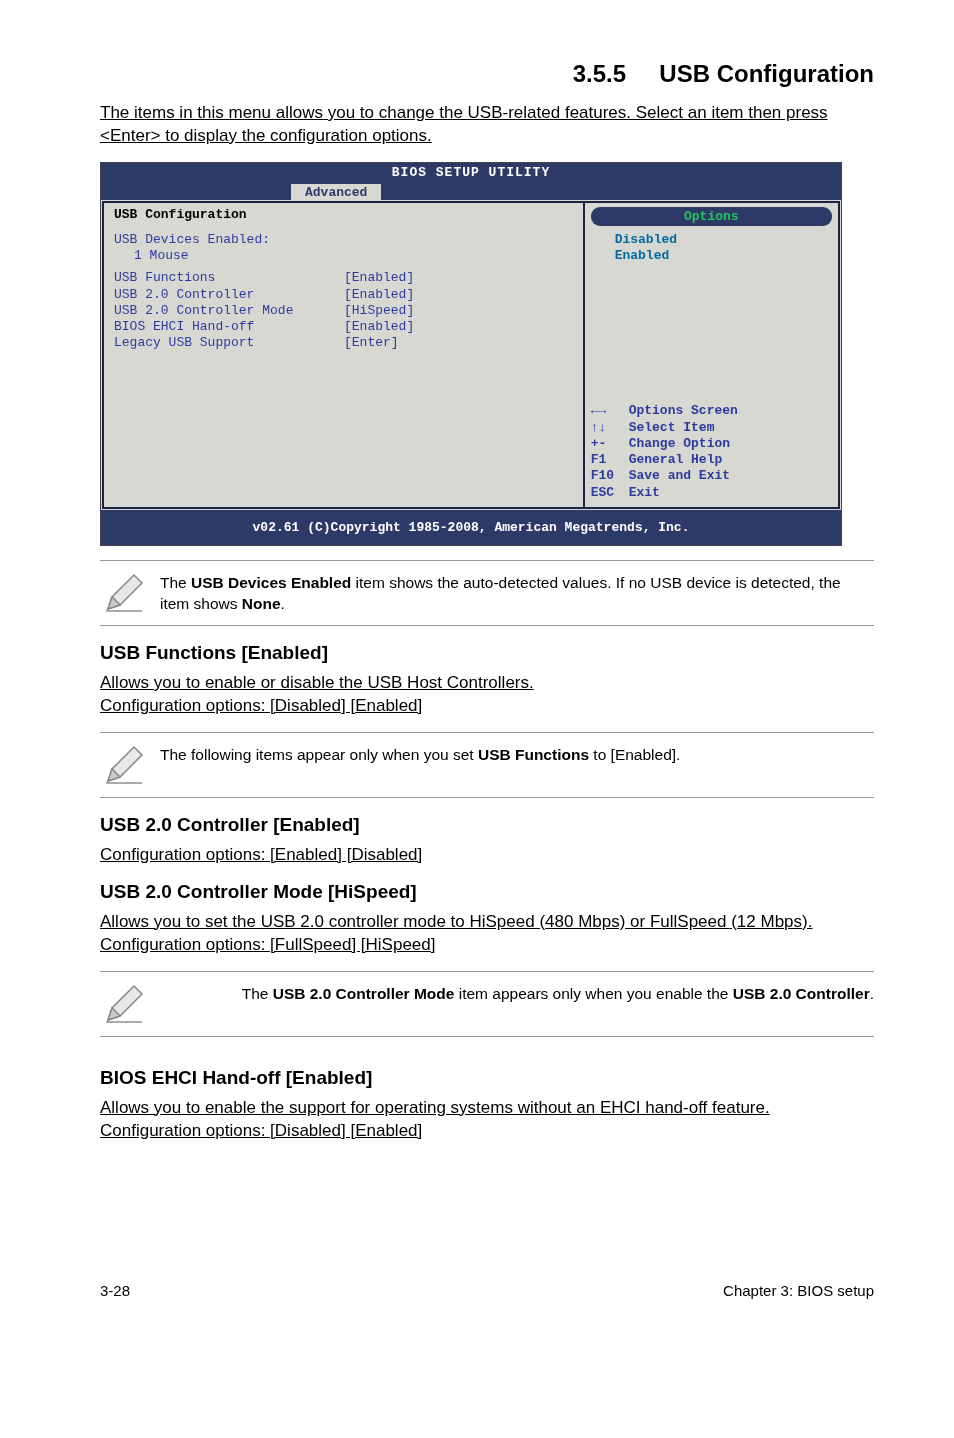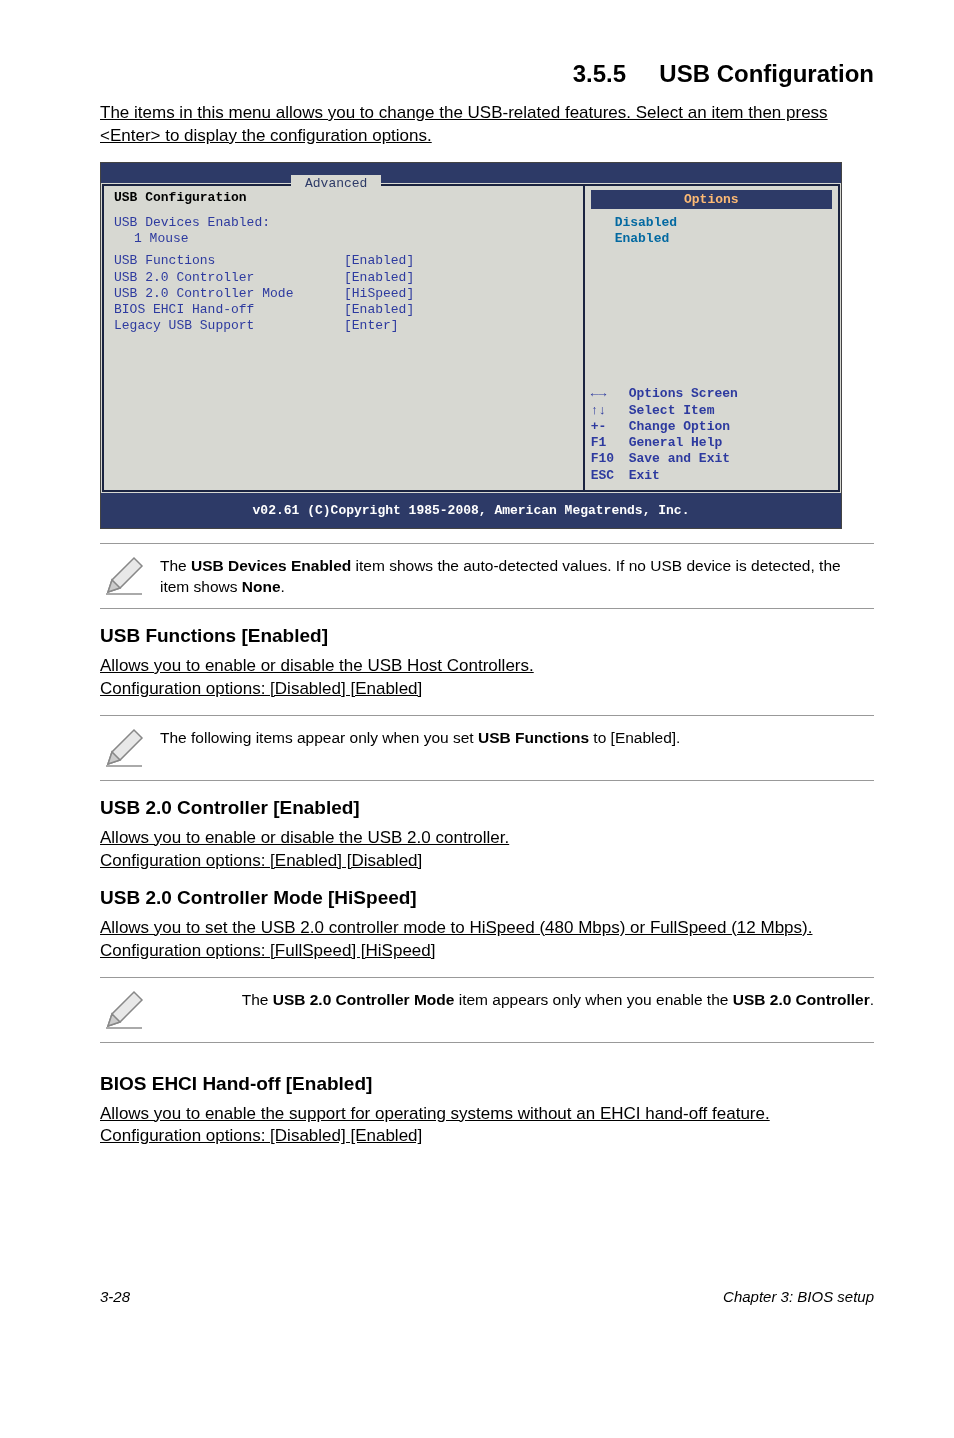--- a/index.html
+++ b/index.html
@@ -47,25 +47,25 @@
     font-weight: bold;
     letter-spacing: 1px;
   }
   .bios-tabbar {
     height: 20px;
     position: relative;
   }
   .bios-tab {
     position: absolute;
     left: 190px;
-    top: 12px;
+    top: 4px;
     background: #d7d8d2;
     color: #2d3a67;
     padding: 1px 14px;
-    font-weight: normal;
+    font-weight: bold;
   }
   .bios-body {
     background: #d7d8d2;
     display: flex;
     flex-direction: row;
   }
   .bios-left {
     flex: 1.9;
     border: 2px solid #1a2340;
     border-right: 1px solid #1a2340;
@@ -90,25 +90,26 @@
   }
   .bios-row {
     display: flex;
     color: #2d3a9f;
     line-height: 1.25;
   }
   .bios-row .lab { width: 230px; }
   .bios-row .val { }
   .bios-options-header {
     background: #2d3a67;
-    color: #fdba74;
+    color: #22c55e;
     font-weight: bold;
     text-align: center;
     padding: 2px 0;
     margin-bottom: 6px;
+    border-radius: 9px;
   }
   .bios-options-list div {
     color: #0369a1;
     font-weight: bold;
     line-height: 1.25;
     margin-left: 24px;
   }
   .bios-nav {
     color: #2d3a9f;
     font-weight: bold;
@@ -145,35 +146,35 @@
     flex: 0 0 48px;
     height: 48px;
   }
   .pencil-icon svg { width: 48px; height: 48px; }
 
   .page-footer {
     display: flex;
     justify-content: space-between;
     font-size: 15px;
     margin-top: 140px;
-    font-style: italic;
   }
 </style>
 </head>
 <body>
 
 <div class="page">
 
   <h2 class="section-title">
     <span>3.5.5</span>&nbsp;&nbsp;&nbsp;&nbsp;&nbsp;<span>USB Configuration</span>
   </h2>
 
   <p class="body">The items in this menu allows you to change the USB-related features. Select an item then press &lt;Enter&gt; to display the configuration options.</p>
 
   <div class="bios-outer">
+    <div class="bios-titlebar">BIOS SETUP UTILITY</div>
     <div class="bios-tabbar">
       <div class="bios-tab">Advanced</div>
     </div>
     <div class="bios-body">
       <div class="bios-left">
         <div class="bios-left-title">USB Configuration</div>
         <div style="height:6px"></div>
         <div class="bios-row">
             <span class="lab">USB Devices Enabled:</span>
           </div>
@@ -265,21 +266,20 @@
           <path d="M8 40 L12 28 L20 36 Z" fill="#ccc" stroke="#888" stroke-width="1.5"></path>
           <path d="M6 42 L42 42" stroke="#aaa" stroke-width="2"></path>
         </svg>
     </div>
     <div class="note-text">
       <span>The following items appear only when you set </span><b>USB Functions</b><span> to [Enabled].</span>
     </div>
   </div>
 
   <h3 class="subhead">USB 2.0 Controller [Enabled]</h3>
-  <p class="body" style="margin-bottom:0">Allows you to enable or disable the USB 2.0 controller.</p>
   <p class="body">Configuration options: [Enabled] [Disabled]</p>
 
   <h3 class="subhead">USB 2.0 Controller Mode [HiSpeed]</h3>
   <p class="body" style="margin-bottom:0">Allows you to set the USB 2.0 controller mode to HiSpeed (480 Mbps) or FullSpeed (12 Mbps).</p>
   <p class="body">Configuration options: [FullSpeed] [HiSpeed]</p>
 
   <div class="note-block note-block-last">
     <div class="pencil-icon">
       <svg viewBox="0 0 48 48">
           <path d="M8 40 L12 28 L34 6 L42 14 L20 36 Z" fill="#e8e8e8" stroke="#888" stroke-width="1.5"></path>

